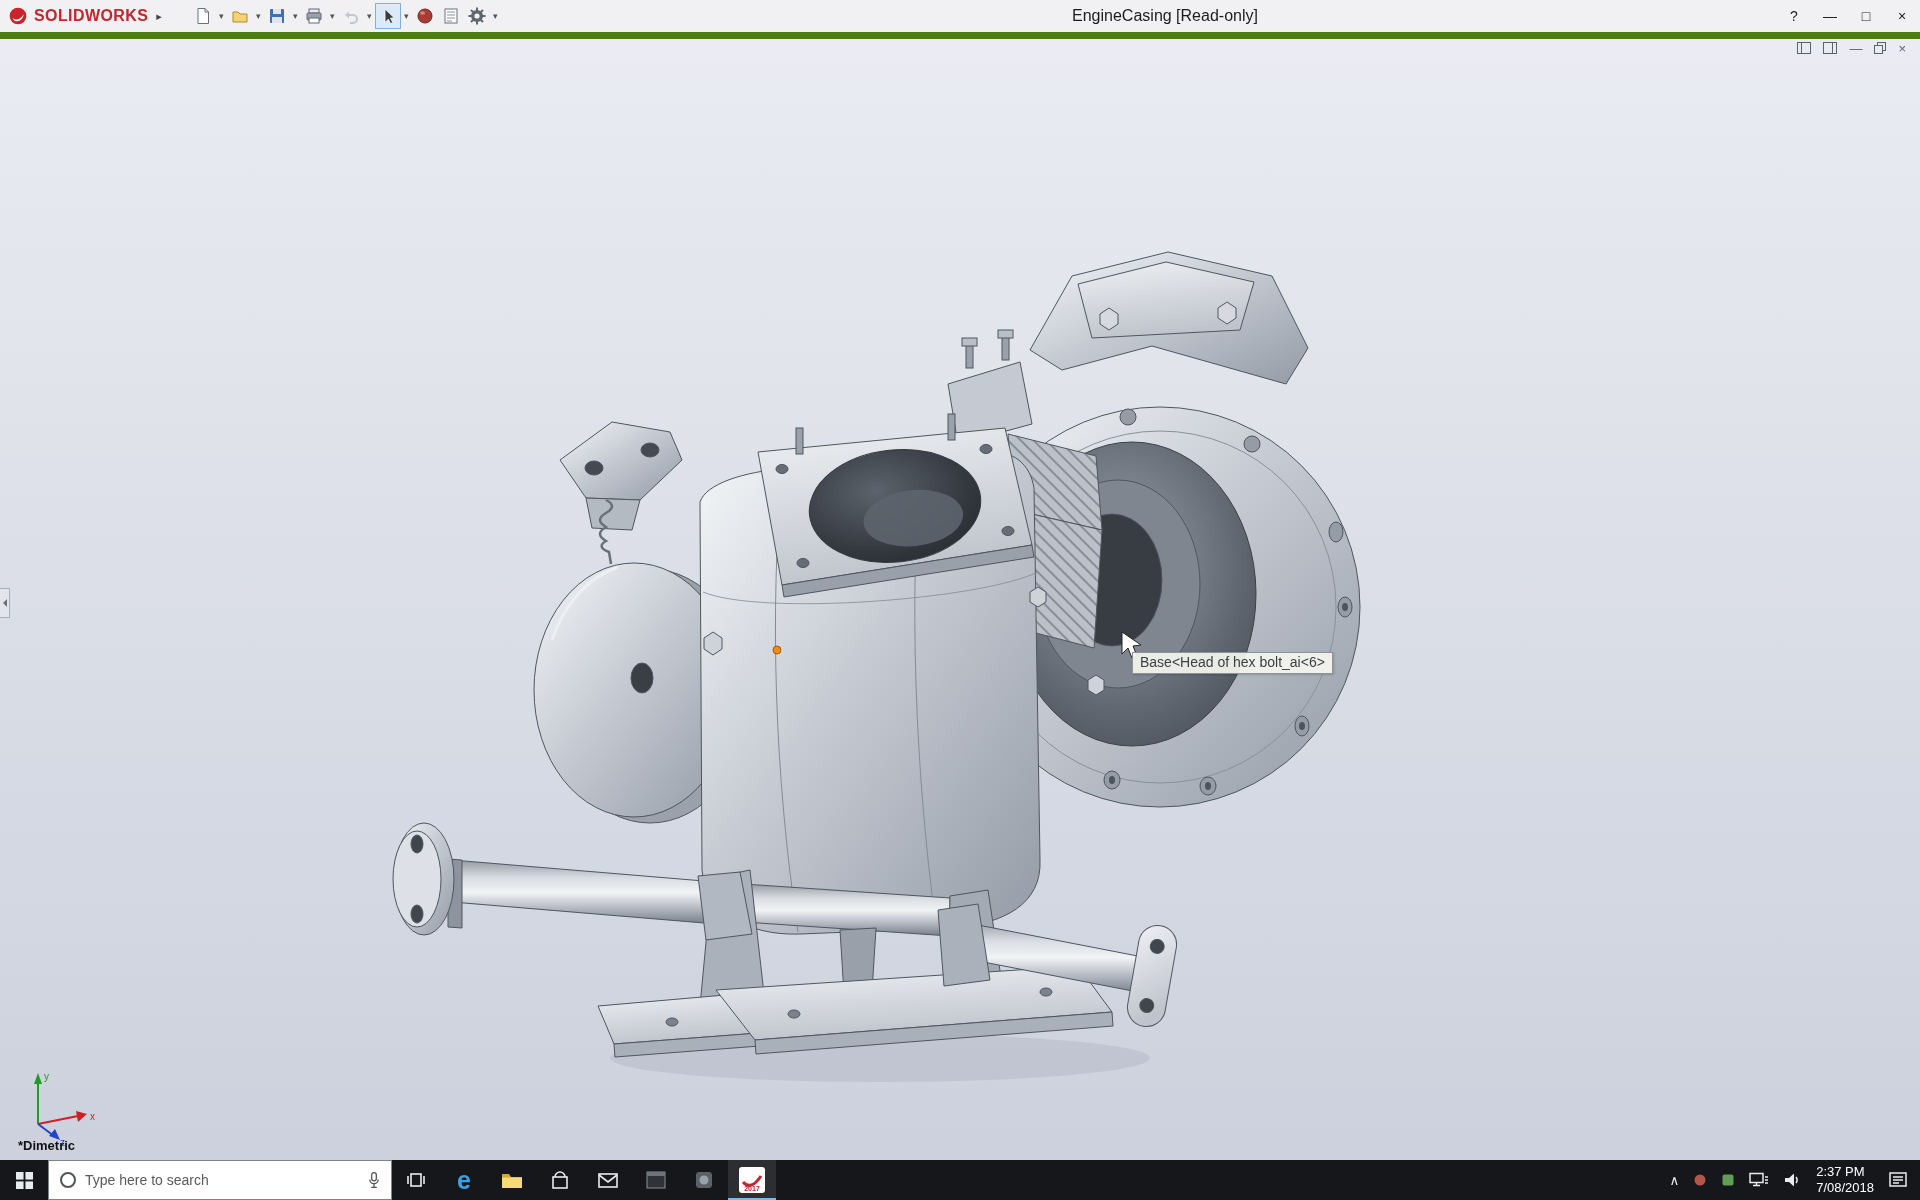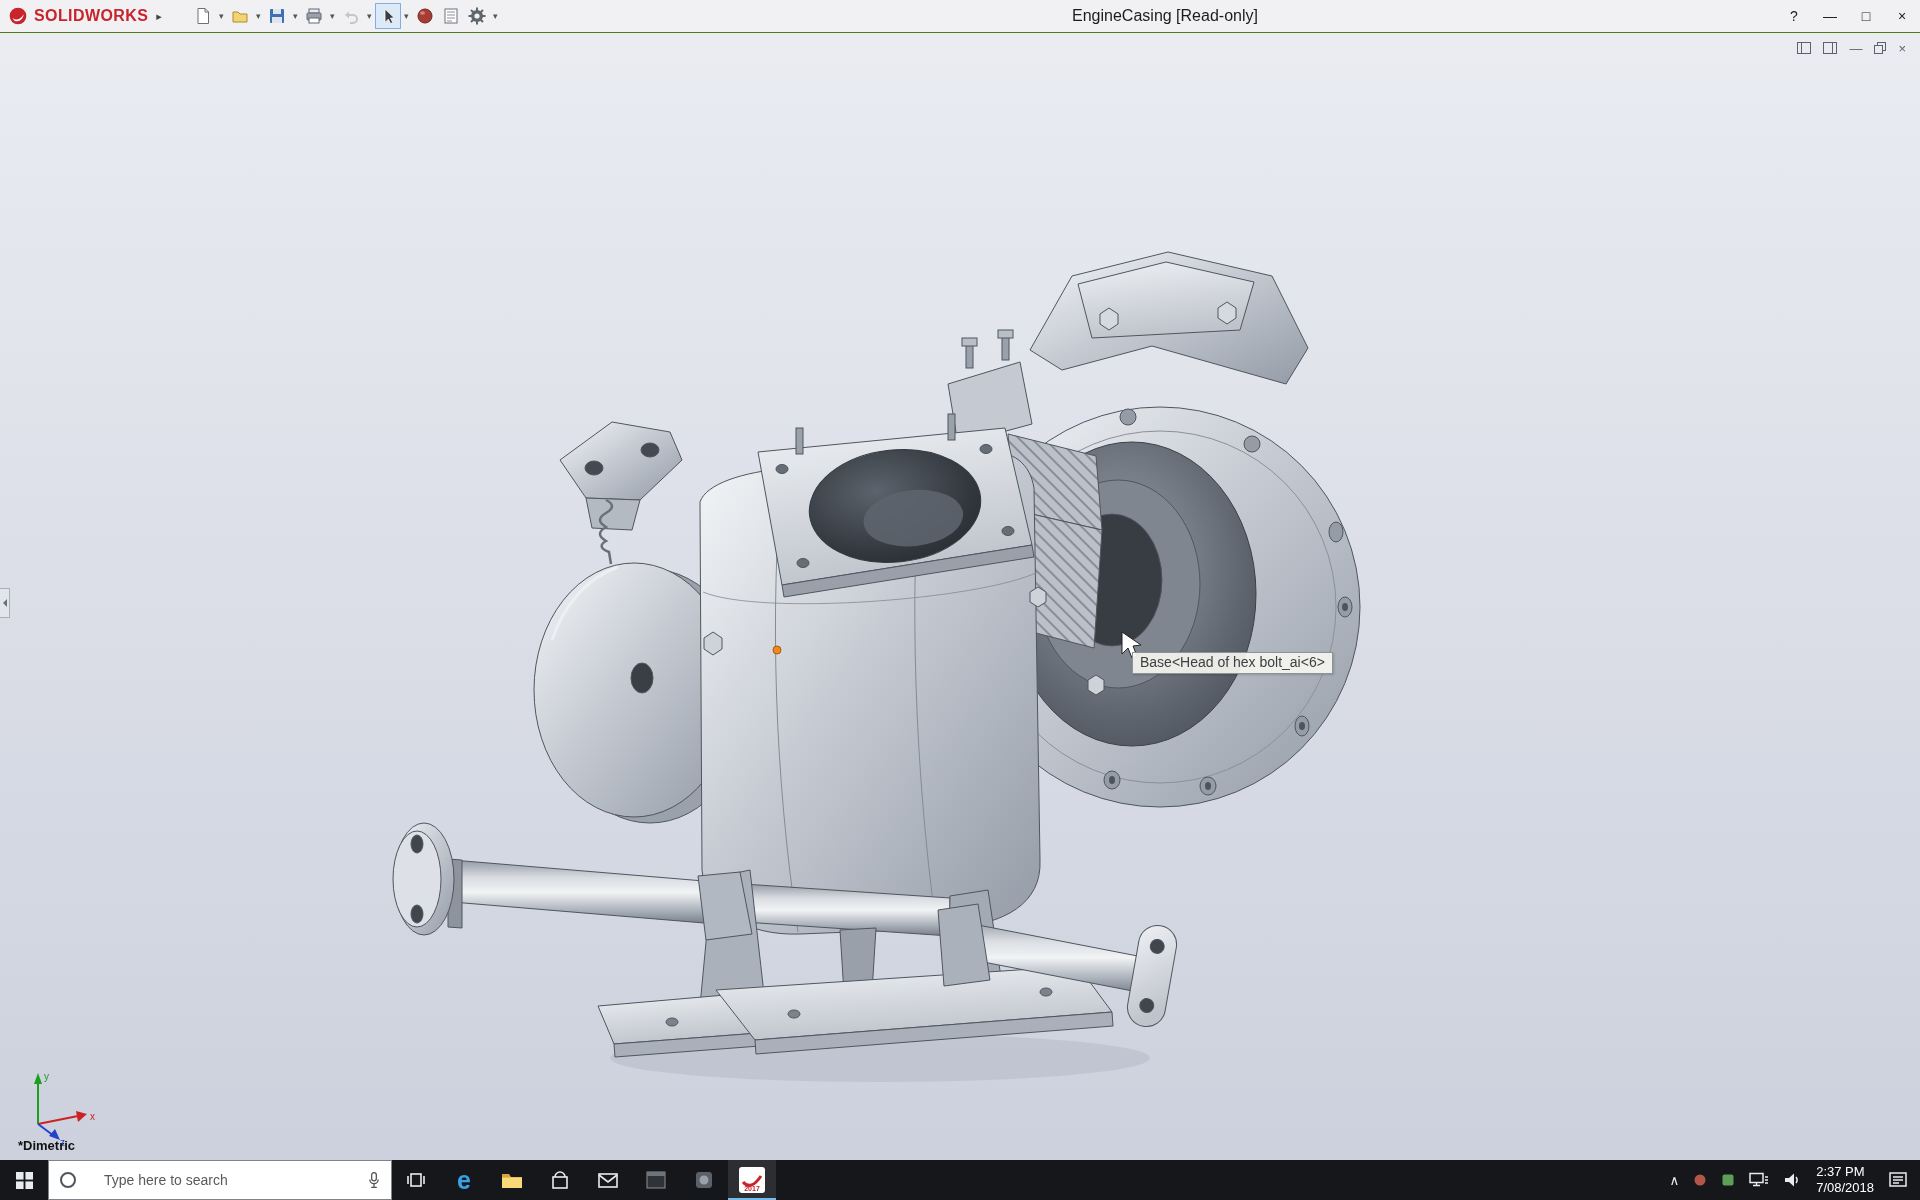--- a/index.html
+++ b/index.html
@@ -1,21 +1,21 @@
 <!DOCTYPE html>
 <html><head>
 <meta charset="utf-8">
 <style>
   html,body{margin:0;padding:0;width:1920px;height:1200px;overflow:hidden;
     font-family:"Liberation Sans",sans-serif;background:#000;}
   #app{position:relative;width:1920px;height:1200px;}
 
   
   #titlebar{position:absolute;top:0;left:0;width:1920px;height:32px;background:#f1f1f3;
-    border-bottom:1px solid #4d7c0f;display:flex;align-items:center;z-index:30;}
+    border-bottom:7px solid #4d7c0f;display:flex;align-items:center;z-index:30;}
   .logo{display:flex;align-items:center;gap:6px;padding:0 6px 0 8px;}
   .brand{color:#c8242b;font-weight:bold;font-size:16px;letter-spacing:.4px;}
   .expand{font-size:11px;color:#444;margin:0 10px 0 2px;cursor:default;}
   #tools{display:flex;align-items:center;margin-left:18px;}
   .tbtn{width:26px;height:26px;border:1px solid transparent;background:transparent;padding:0;
     display:flex;align-items:center;justify-content:center;}
   .tbtn.pressed{border:1px solid #82aee0;background:#dce9f7;}
   .caret{font-size:9px;color:#555;width:11px;text-align:center;}
   #win-title{position:absolute;left:1020px;top:0;width:290px;height:32px;line-height:32px;
     text-align:center;font-size:16px;color:#1c1c1c;white-space:nowrap;}
@@ -38,21 +38,21 @@
   #triad text{font-size:10px;font-family:"Liberation Sans",sans-serif;}
   #fm-tab{position:absolute;left:0;top:556px;width:10px;height:30px;background:#e2e5ec;
     border:1px solid #a9aeb8;border-left:none;display:flex;align-items:center;justify-content:center;padding:0;}
 
   
   #taskbar{position:absolute;left:0;bottom:0;width:1920px;height:40px;background:#15171b;
     display:flex;align-items:stretch;z-index:40;color:#e9ecef;}
   .tkbtn{width:48px;border:none;background:transparent;display:flex;align-items:center;
     justify-content:center;padding:0;}
   .tkbtn.active{background:rgba(255,255,255,.10);box-shadow:inset 0 -2px 0 #76b9ed;}
-  #search-box{width:344px;background:#fff;display:flex;align-items:center;gap:25px;
+  #search-box{width:344px;background:#fff;display:flex;align-items:center;gap:6px;
     padding:0 10px;box-sizing:border-box;border:1px solid #7e848a;}
   #search-input{flex:1;border:none;outline:none;font-size:14px;color:#333;background:transparent;
     font-family:"Liberation Sans",sans-serif;}
   #search-input::placeholder{color:#5a5a5a;}
   .edge-e{color:#35a3e8;font-size:25px;font-weight:bold;line-height:1;}
   .sw-ico{position:relative;width:26px;height:26px;}
   .sw-ico .ver{position:absolute;left:0;right:0;bottom:1px;text-align:center;font-size:7px;
     font-weight:bold;color:#c8242b;}
   #tray{margin-left:auto;display:flex;align-items:center;}
   .trbtn{border:none;background:transparent;color:#e9ecef;height:40px;display:flex;

